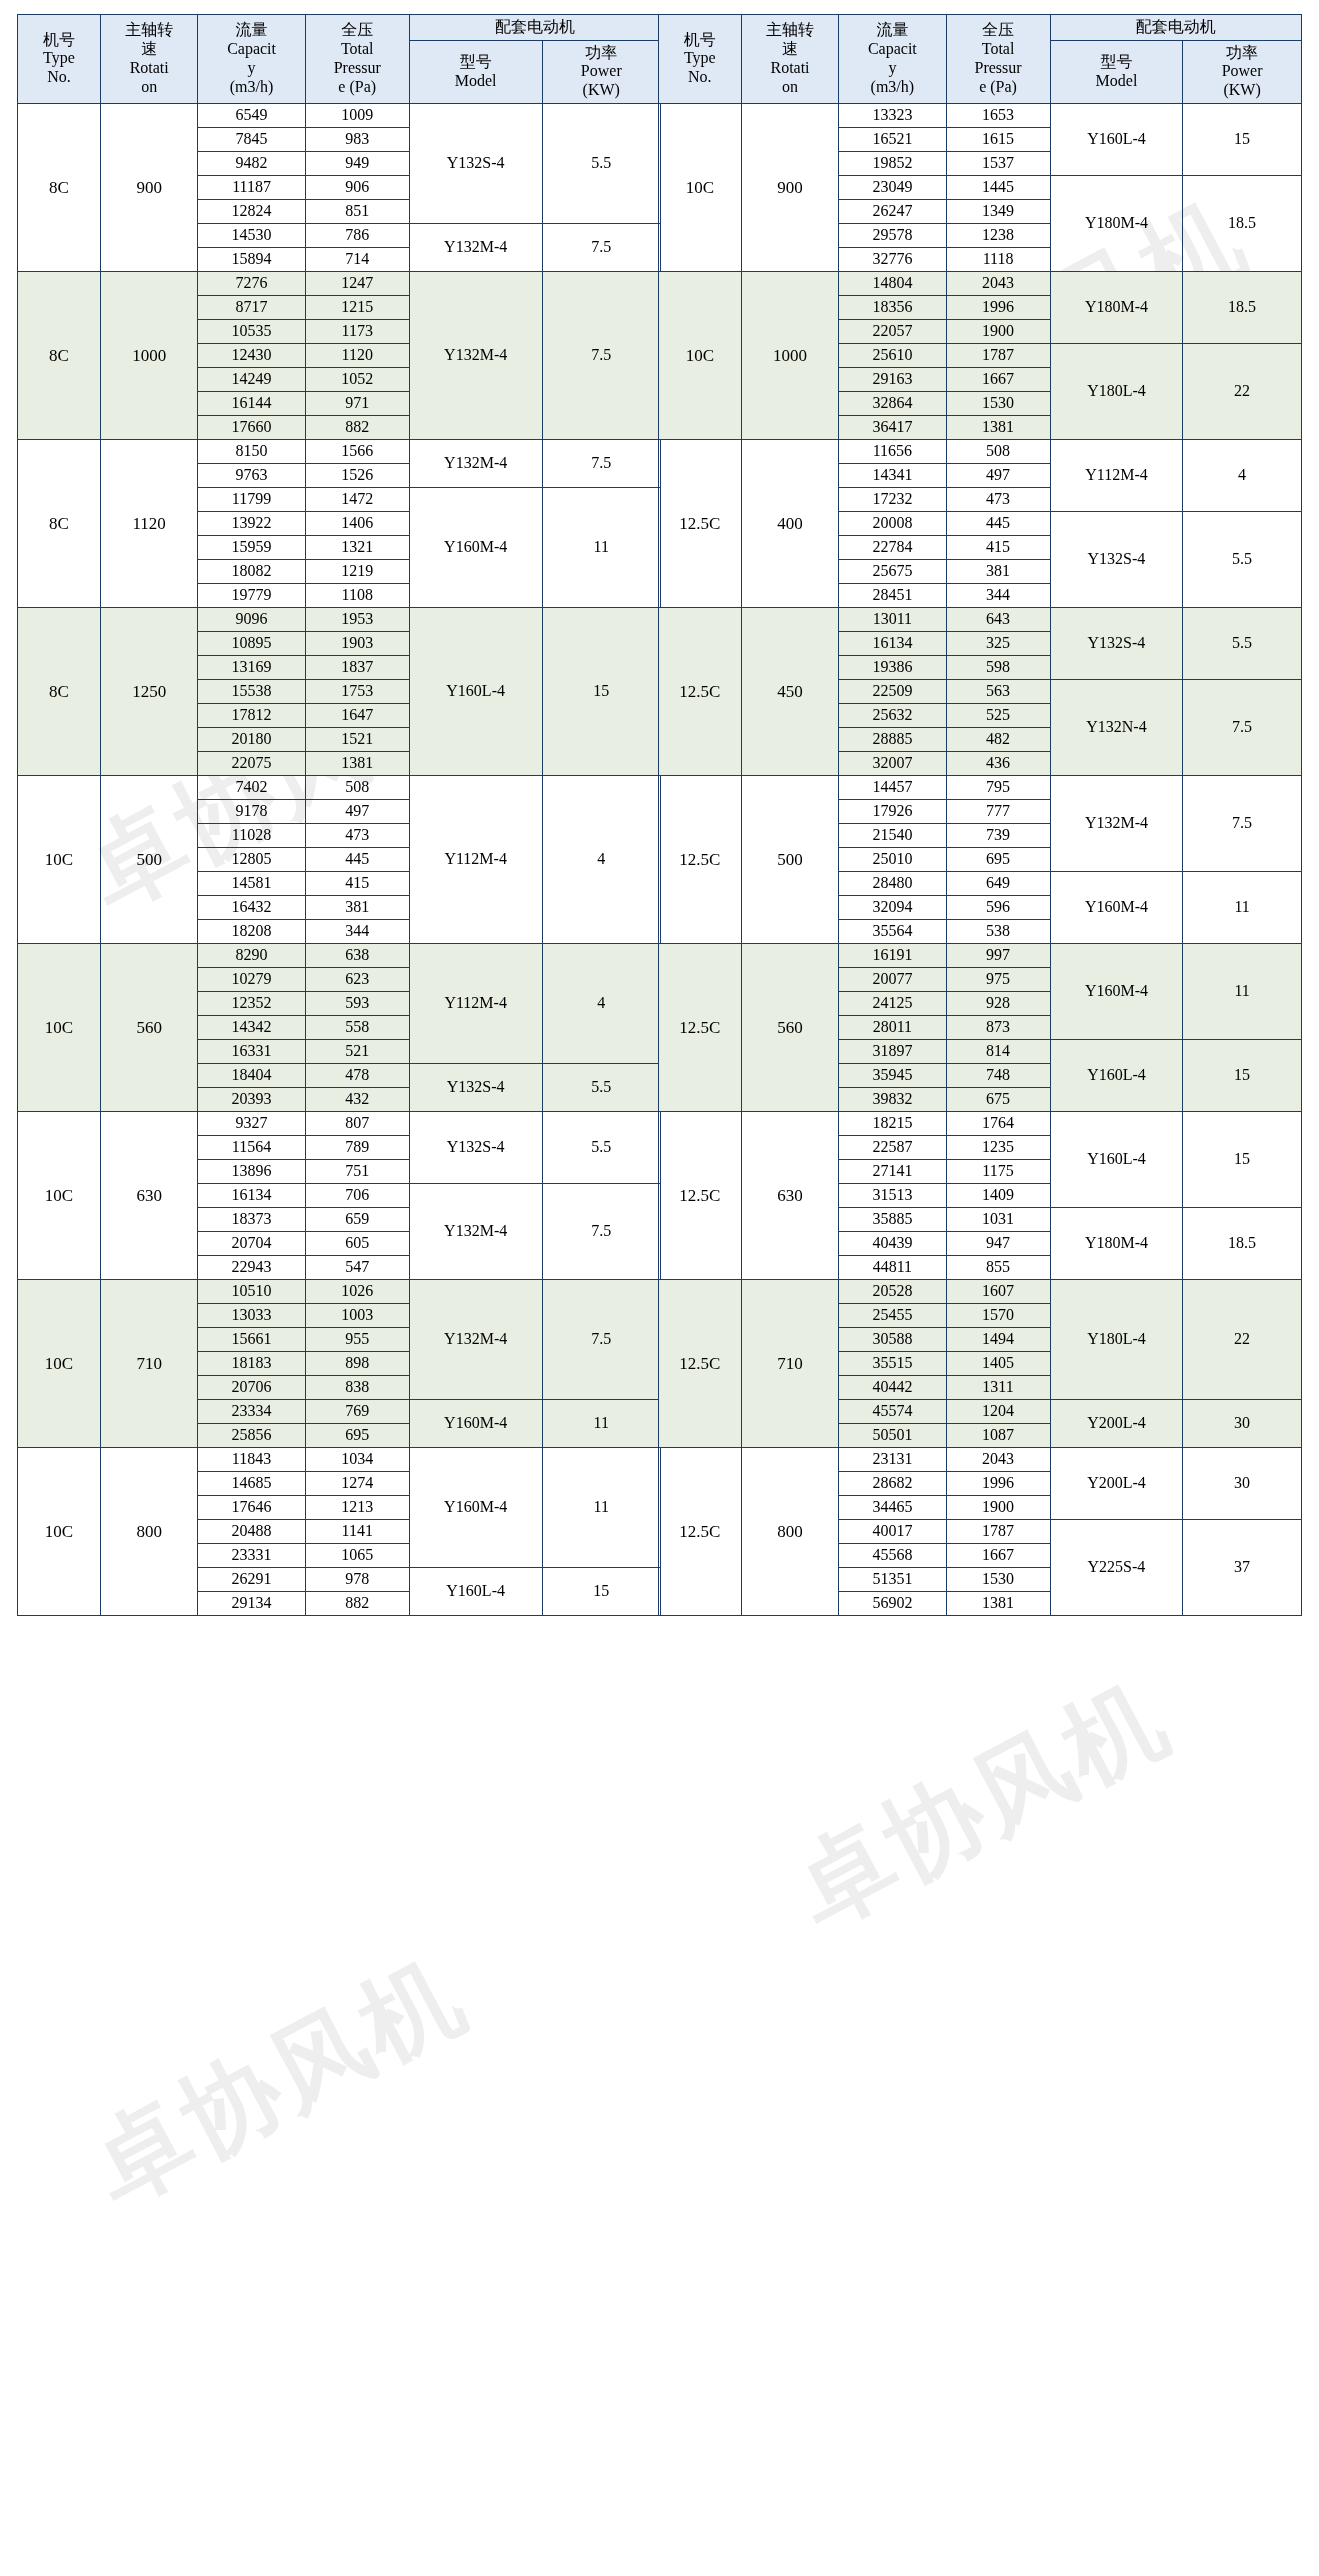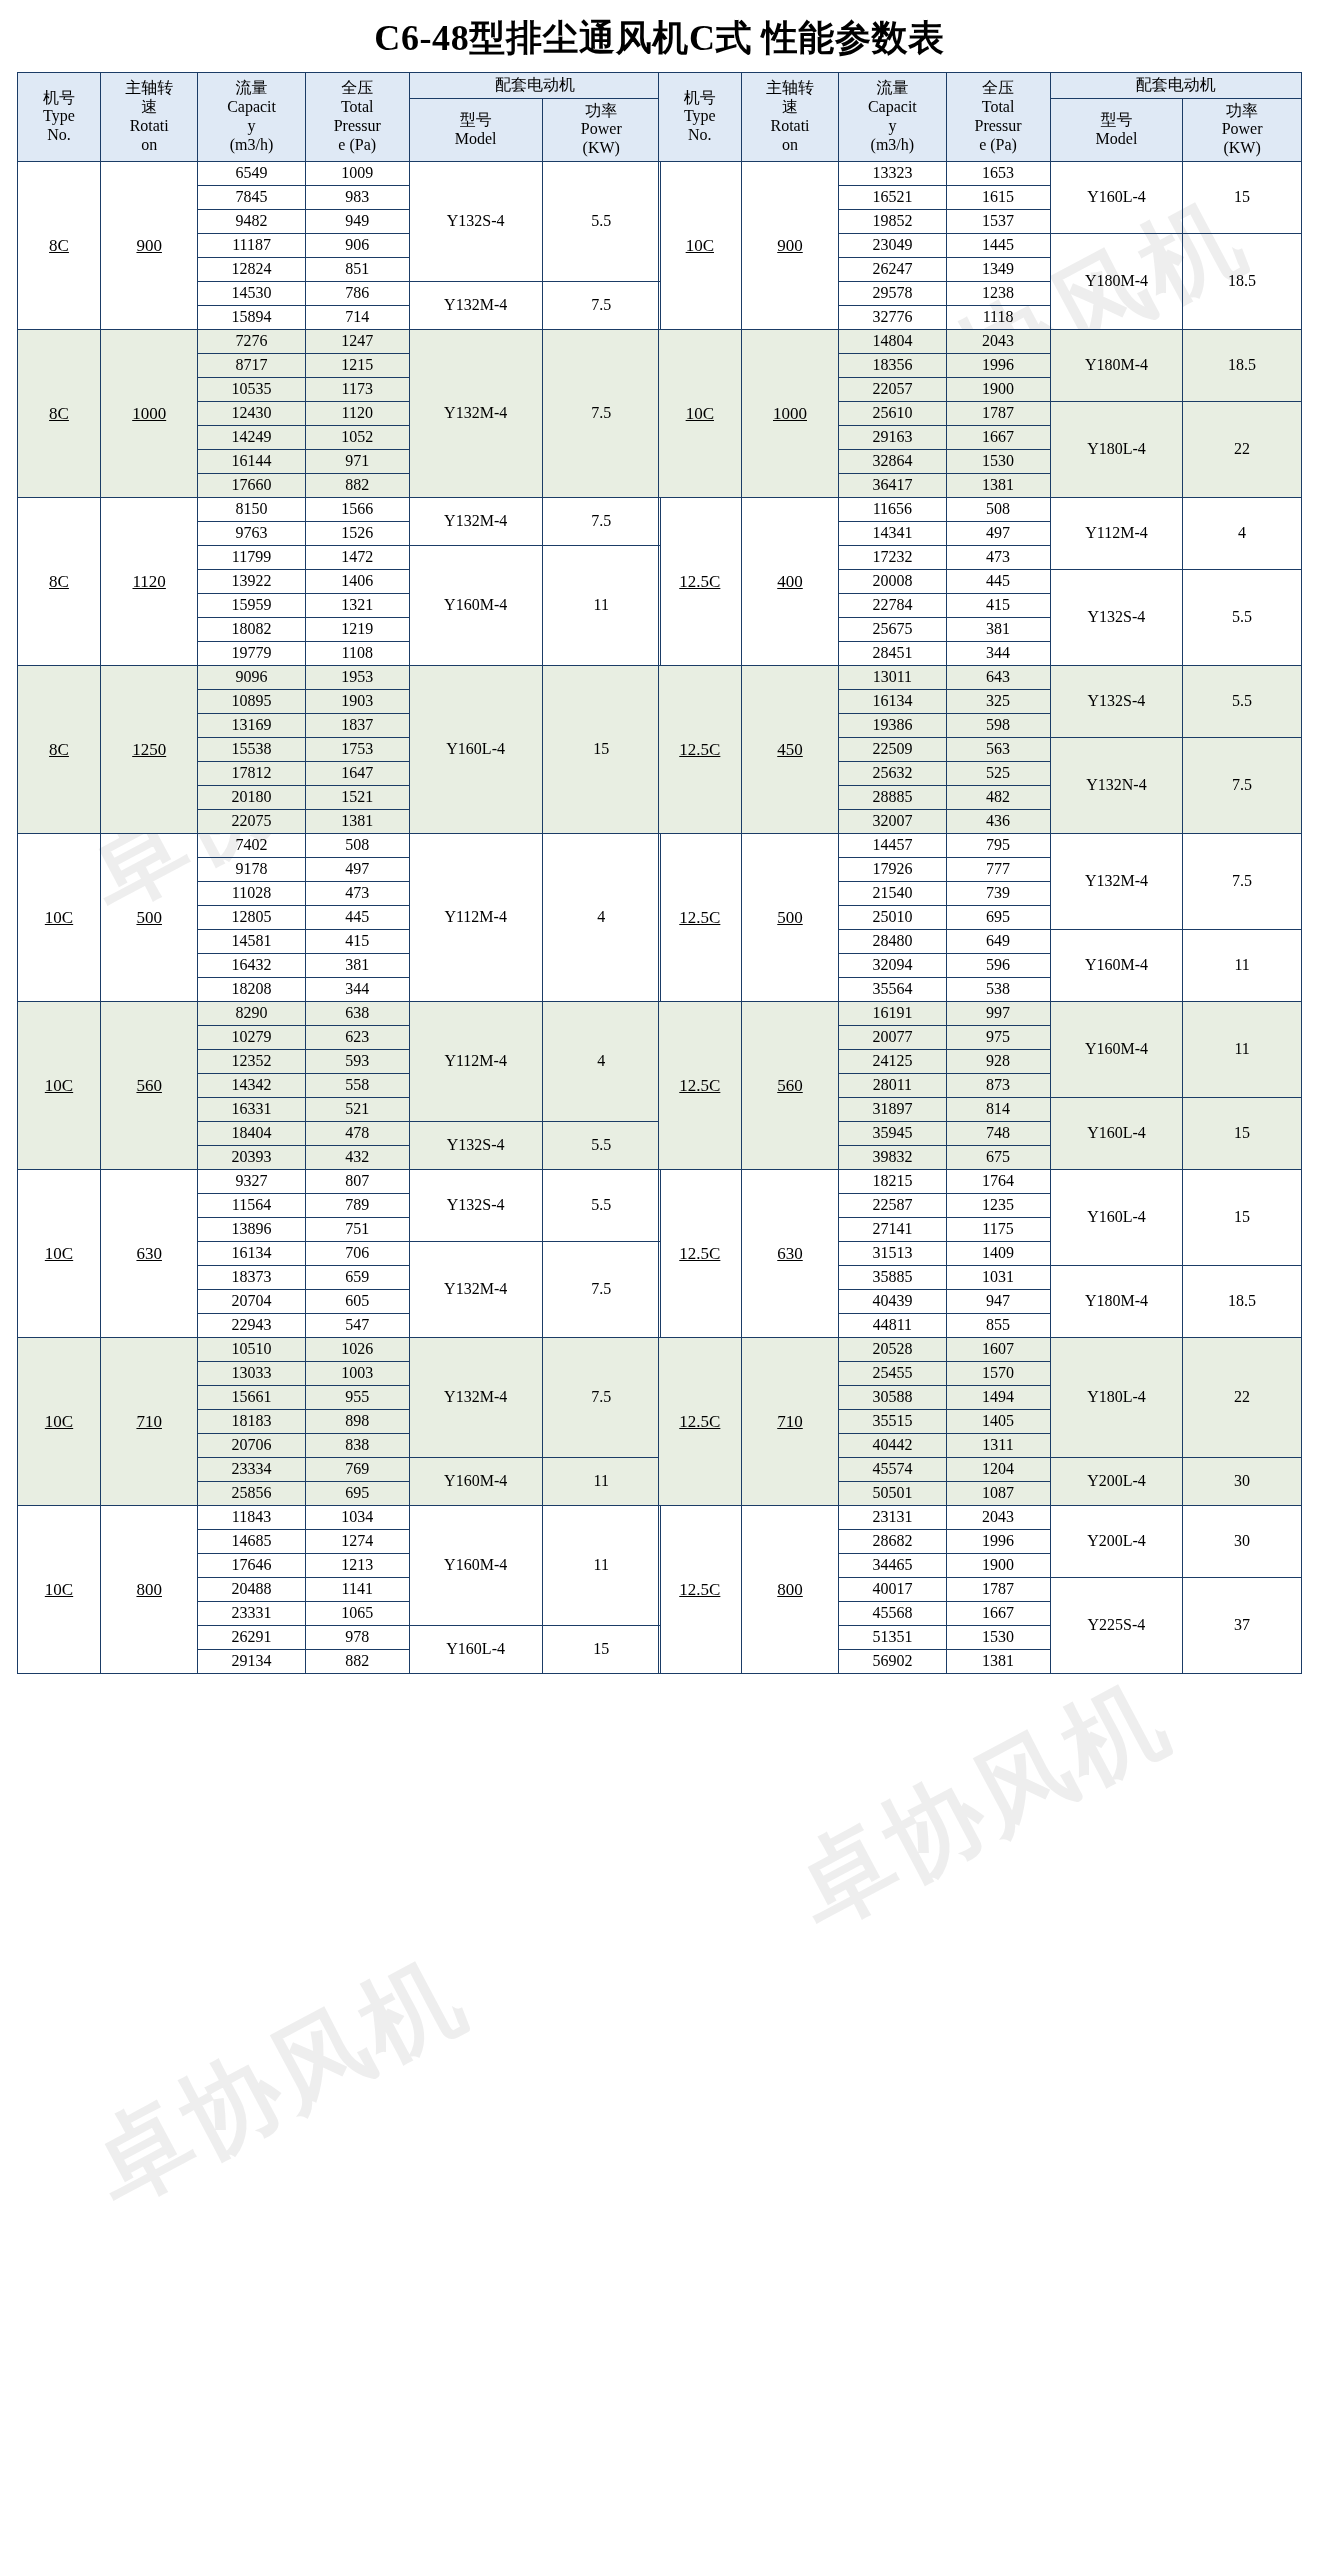--- a/index.html
+++ b/index.html
@@ -81,35 +81,34 @@
   col.c-type{width:75px;}
   col.c-rot{width:88px;}
   col.c-cap{width:97px;}
   col.c-pres{width:94px;}
   col.c-model{width:120px;}
   col.c-kw{width:107px;}
 
   tbody tr td{background:transparent;}
   tr.band td{background:#e8eee2;}
   td.num{font-family:"Liberation Serif", serif;font-size:16px;}
-  td.type,td.rot{font-size:17px;text-decoration:underline;}
+  td.type,td.rot{font-size:17px;}
   td.model{font-size:16px;}
   td.kw{font-size:16px;}
 </style>
 </head>
 <body>
 
 <div class="page">
 
   <div class="watermark wm1">卓协风机</div>
   <div class="watermark wm2">卓协风机</div>
   <div class="watermark wm3">卓协风机</div>
   <div class="watermark wm4">卓协风机</div>
 
-  <h1 class="title">C6-48型排尘通风机C式  性能参数表</h1>
 
   <div class="tables">
     <table class="left">
       <colgroup>
         <col class="c-type">
           <col class="c-rot">
           <col class="c-cap">
           <col class="c-pres">
           <col class="c-model">
           <col class="c-kw">

